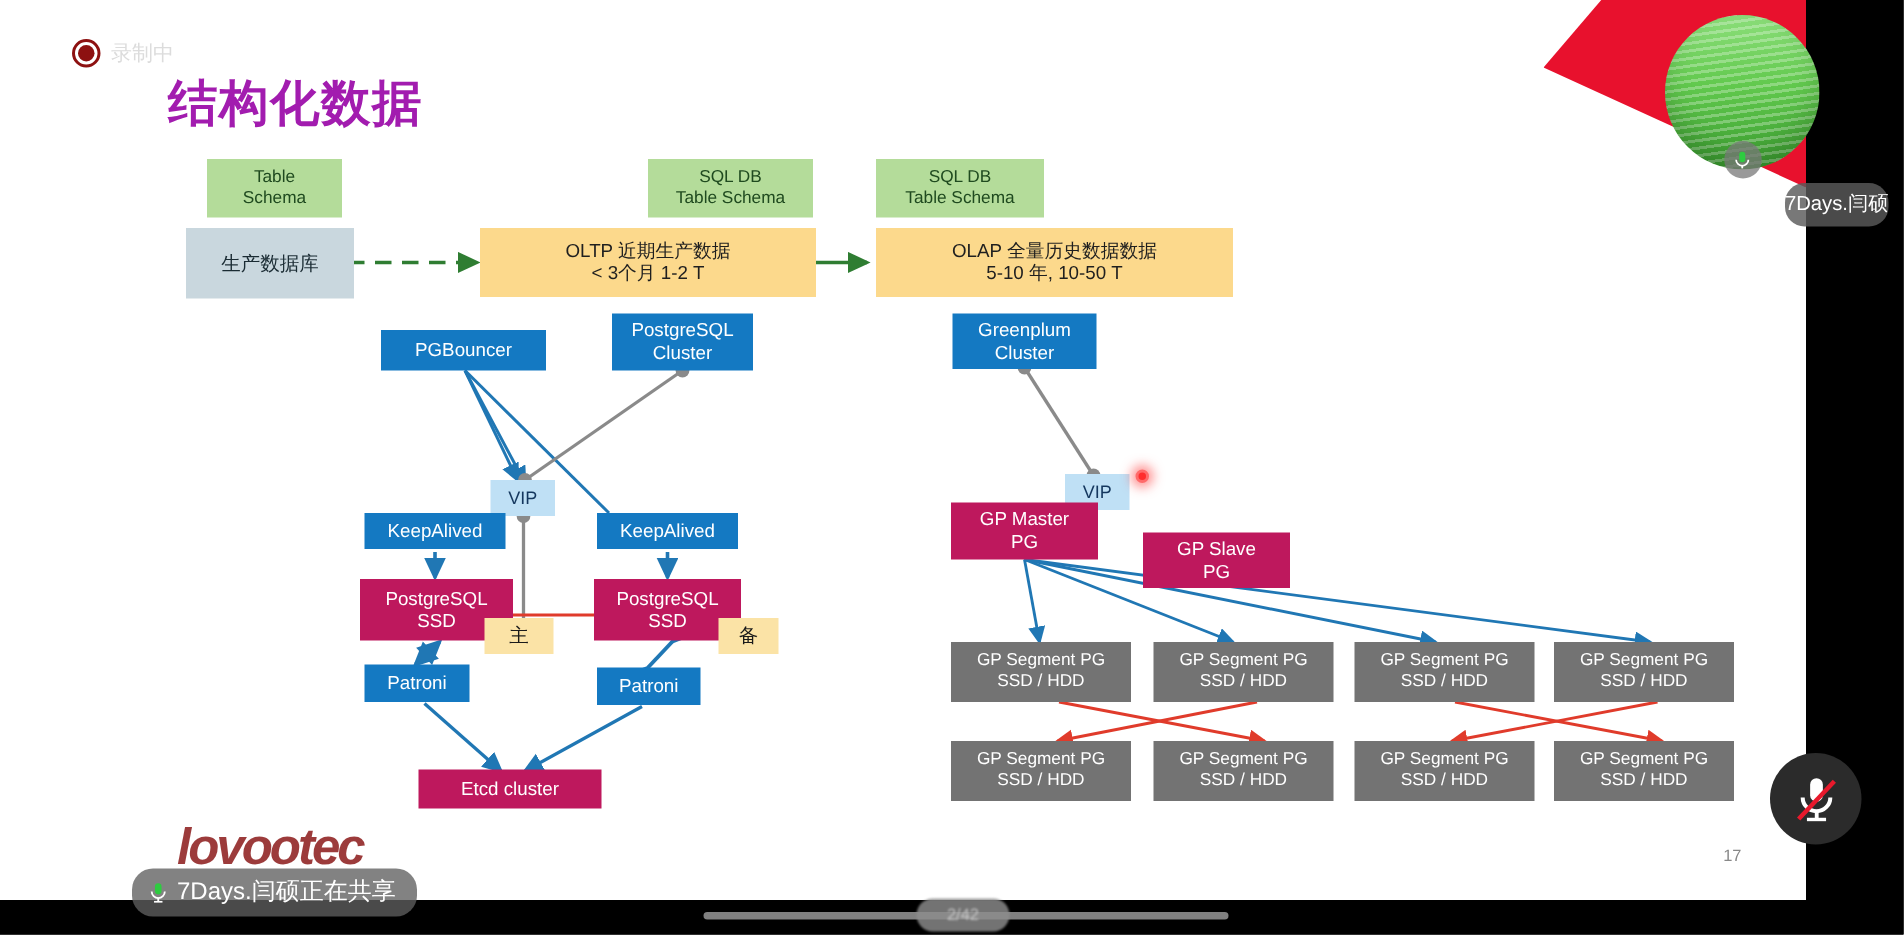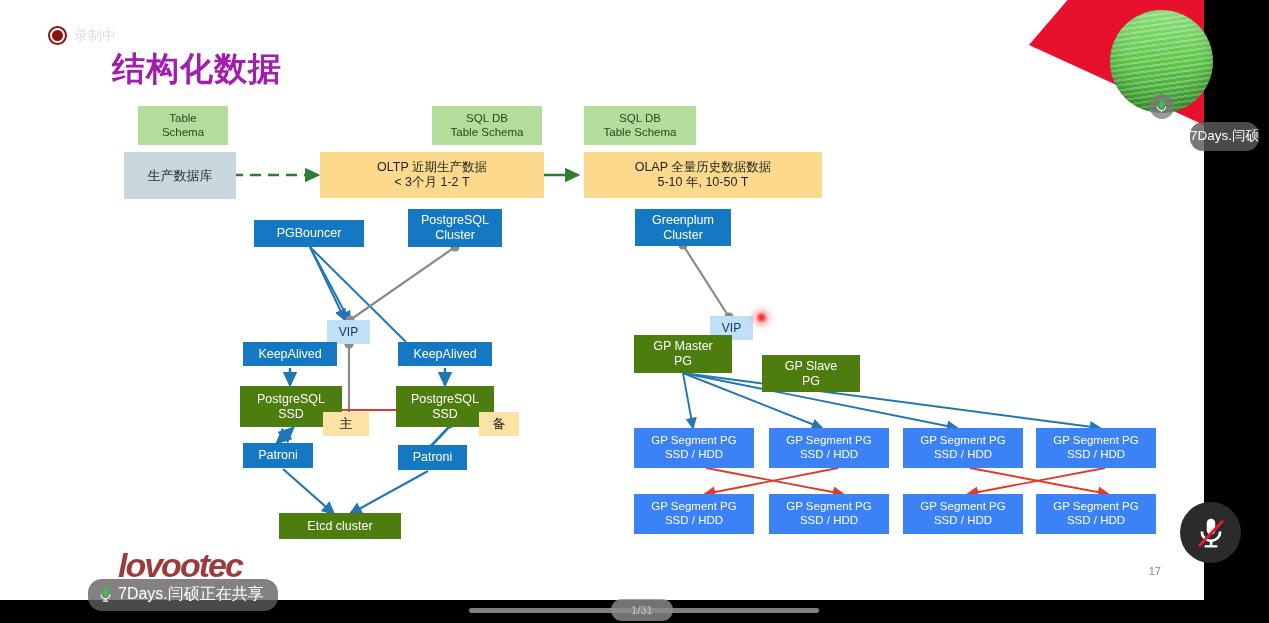--- a/index.html
+++ b/index.html
@@ -68,24 +68,24 @@
     justify-content: center;
     text-align: center;
     font-weight: normal;
     line-height: 1.18;
     white-space: pre-line;
   }
   .n-green  { background: #b4dc9a; color: #1f4a1f; font-size: 11.5px; }
   .n-gray   { background: #c9d7de; color: #1a2b33; font-size: 13px; }
   .n-amber  { background: #fcd98c; color: #1f1f1f; font-size: 12.5px; }
   .n-blue   { background: #1479c2; color: #ffffff; font-size: 12.5px; }
-  .n-dgreen { background: #4d7c0f; color: #ffffff; font-size: 12.5px; }
+  .n-dgreen { background: #be185d; color: #ffffff; font-size: 12.5px; }
   .n-vip    { background: #bfe0f5; color: #14375e; font-size: 12px; }
   .n-tag    { background: #fbe3a6; color: #1a1a1a; font-size: 13px; }
-  .n-seg    { background: #3b82f6; color: #ffffff; font-size: 11.5px; }
+  .n-seg    { background: #737373; color: #ffffff; font-size: 11.5px; }
 
   svg.wires { position: absolute; left: 0; top: 0; width: 1204px; height: 600px; pointer-events: none; }
 
   
   .laser {
     position: absolute;
     width: 9px; height: 9px;
     border-radius: 50%;
     background: #ff2d2d;
     border: 2px solid #ff6a6a;
@@ -353,21 +353,21 @@
       <rect x="8.5" y="2" width="7" height="12" rx="3.5" fill="#2ecc40"></rect>
       <path d="M5 11a7 7 0 0 0 14 0" stroke="#ffffff" stroke-width="2" fill="none"></path>
       <rect x="11" y="17.5" width="2" height="4" fill="#ffffff"></rect>
       <rect x="7.5" y="21" width="9" height="1.8" fill="#ffffff"></rect>
     </svg>
     <span>7Days.闫硕正在共享</span>
   </div>
 
   <div class="slider-wrap">
     <div class="slider-track"></div>
-    <div class="slider-thumb">1/31</div>
+    <div class="slider-thumb">2/42</div>
   </div>
 
   <div class="mic-mute-btn">
     <svg viewBox="0 0 24 24" width="34" height="34">
       <rect x="9" y="2" width="6" height="11" rx="3" fill="#ffffff"></rect>
       <path d="M5.5 11a6.5 6.5 0 0 0 13 0" stroke="#ffffff" stroke-width="1.9" fill="none"></path>
       <rect x="11.2" y="17" width="1.8" height="4" fill="#ffffff"></rect>
       <rect x="7.5" y="20.6" width="9" height="1.6" fill="#ffffff"></rect>
       <line x1="3.6" y1="21.2" x2="20.4" y2="3.4" stroke="#e8192c" stroke-width="2.1"></line>
     </svg>

